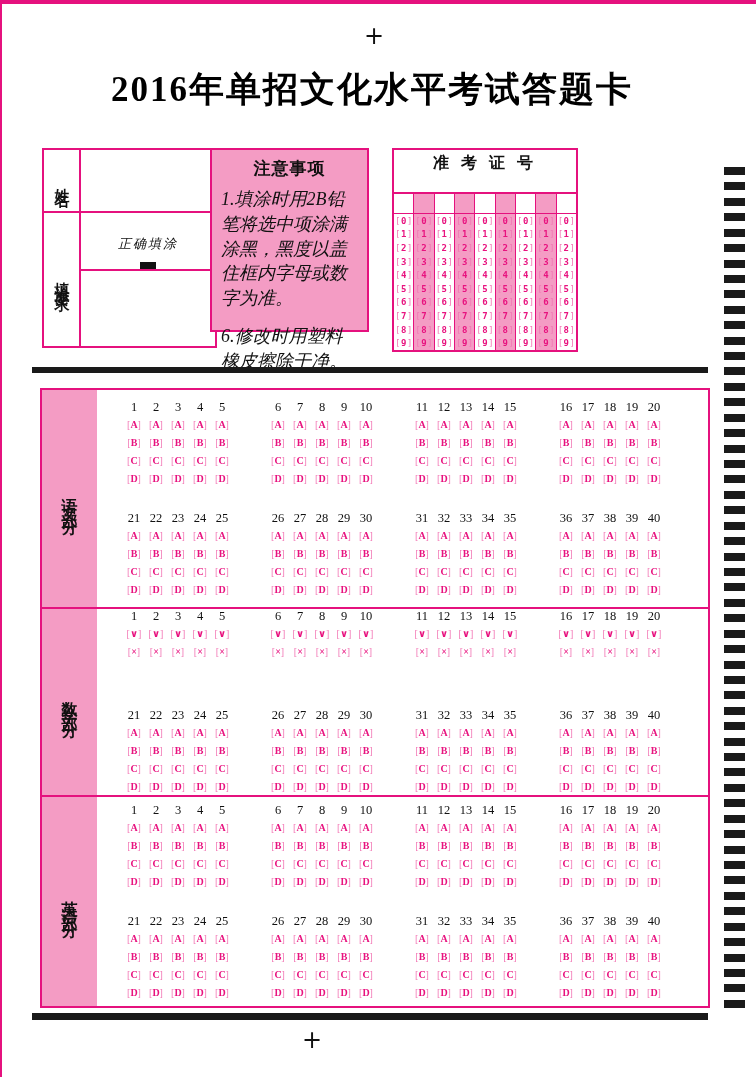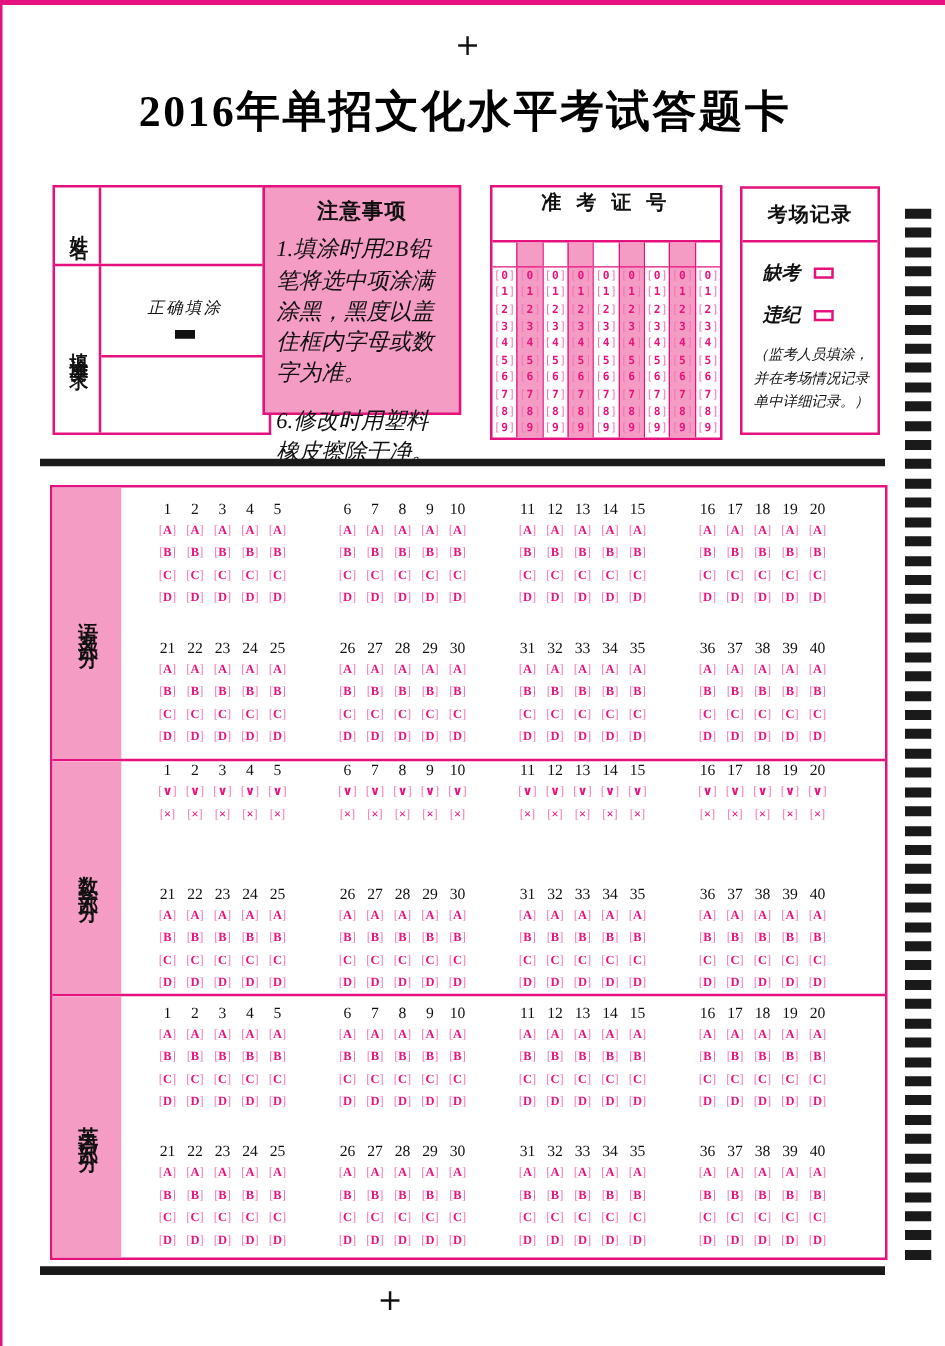--- a/index.html
+++ b/index.html
@@ -27,21 +27,21 @@
 
   
   #box-name{left:42px;top:148px;width:175px;height:200px;display:flex;flex-direction:column;}
   .bn-row1{height:63px;border-bottom:2px solid var(--accent);display:flex;}
   .bn-row2{flex:1;display:flex;}
   .bn-side{width:37px;border-right:2px solid var(--accent);display:flex;align-items:center;justify-content:center;}
   .v-text{writing-mode:vertical-rl;text-orientation:upright;letter-spacing:5px;
           font-weight:bold;font-size:15px;line-height:1;}
   .bn-input{flex:1;}
   .bn-right{flex:1;display:flex;flex-direction:column;}
-  .correct-area{height:58px;border-bottom:2px solid var(--accent);text-align:center;padding-top:9px;margin-top:15px;}
+  .correct-area{height:58px;border-bottom:2px solid var(--accent);text-align:center;padding-top:22px;}
   .fill-label{font-size:13px;letter-spacing:2px;font-style:italic;}
   .correct-mark{width:16px;height:7px;background:#111;margin:9px auto 0;}
   .wrong-area{flex:1;text-align:center;padding-top:12px;}
   .wrong-syms{display:grid;grid-template-columns:repeat(3,22px);gap:6px 9px;justify-content:center;margin-top:9px;}
   .wrong-sym{width:22px;height:10px;border:1.5px solid var(--accent);
              font-size:9px;line-height:7px;color:#222;text-align:center;overflow:hidden;
              font-family:"DejaVu Sans",sans-serif;}
 
   
   #box-notice{left:210px;top:148px;width:159px;height:184px;background:var(--pink);padding:7px 9px 0;}
@@ -251,32 +251,20 @@
           <div class="examno-digit">[<b>4</b>]</div>
           <div class="examno-digit">[<b>5</b>]</div>
           <div class="examno-digit">[<b>6</b>]</div>
           <div class="examno-digit">[<b>7</b>]</div>
           <div class="examno-digit">[<b>8</b>]</div>
           <div class="examno-digit">[<b>9</b>]</div>
         </div>
       </div>
   </div>
 
-  <div class="box" id="box-record">
-    <div class="record-title">考场记录</div>
-    <div class="record-row">
-      <span>缺考</span>
-      <span class="record-box"></span>
-    </div>
-    <div class="record-row">
-      <span>违纪</span>
-      <span class="record-box"></span>
-    </div>
-    <div class="record-note">（监考人员填涂，并在考场情况记录单中详细记录。）</div>
-  </div>
 
   <div class="hline-top"></div>
 
   <div id="answer-box">
       <section class="answer-section sec-0">
         <div class="section-side">
           <span class="v-text">语文部分</span>
         </div>
         <div class="section-content">
           <div class="q-row">

